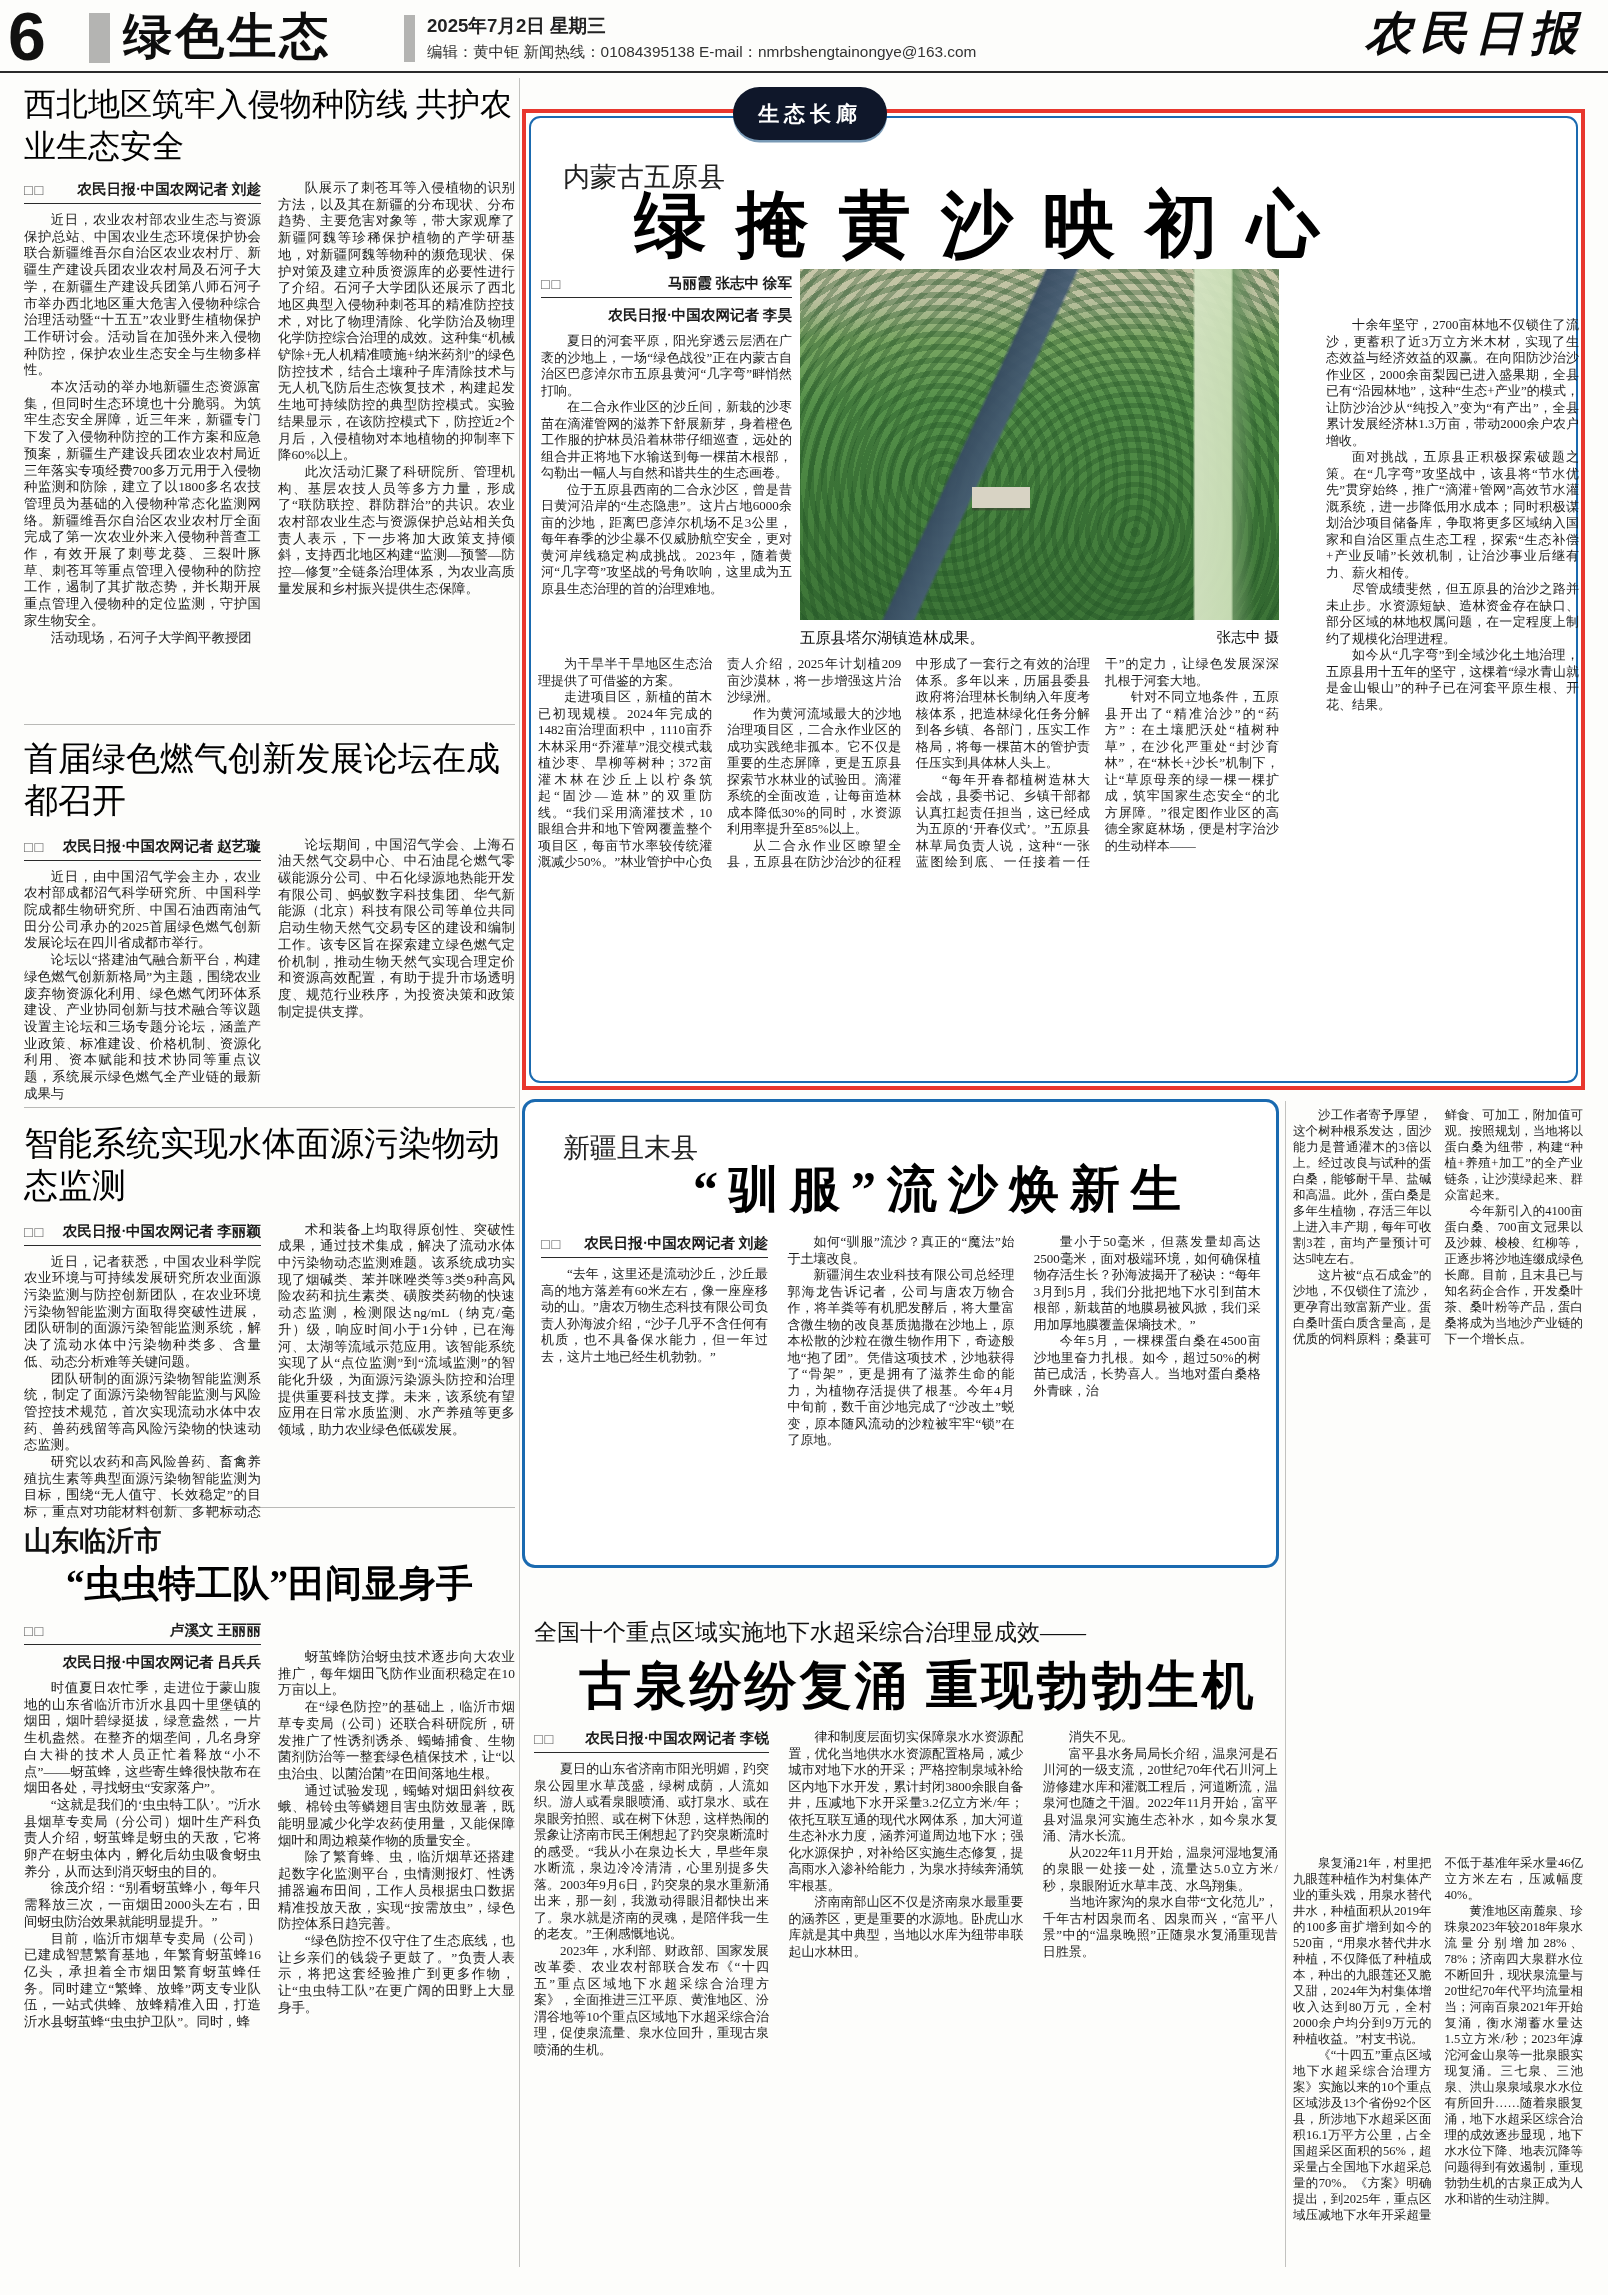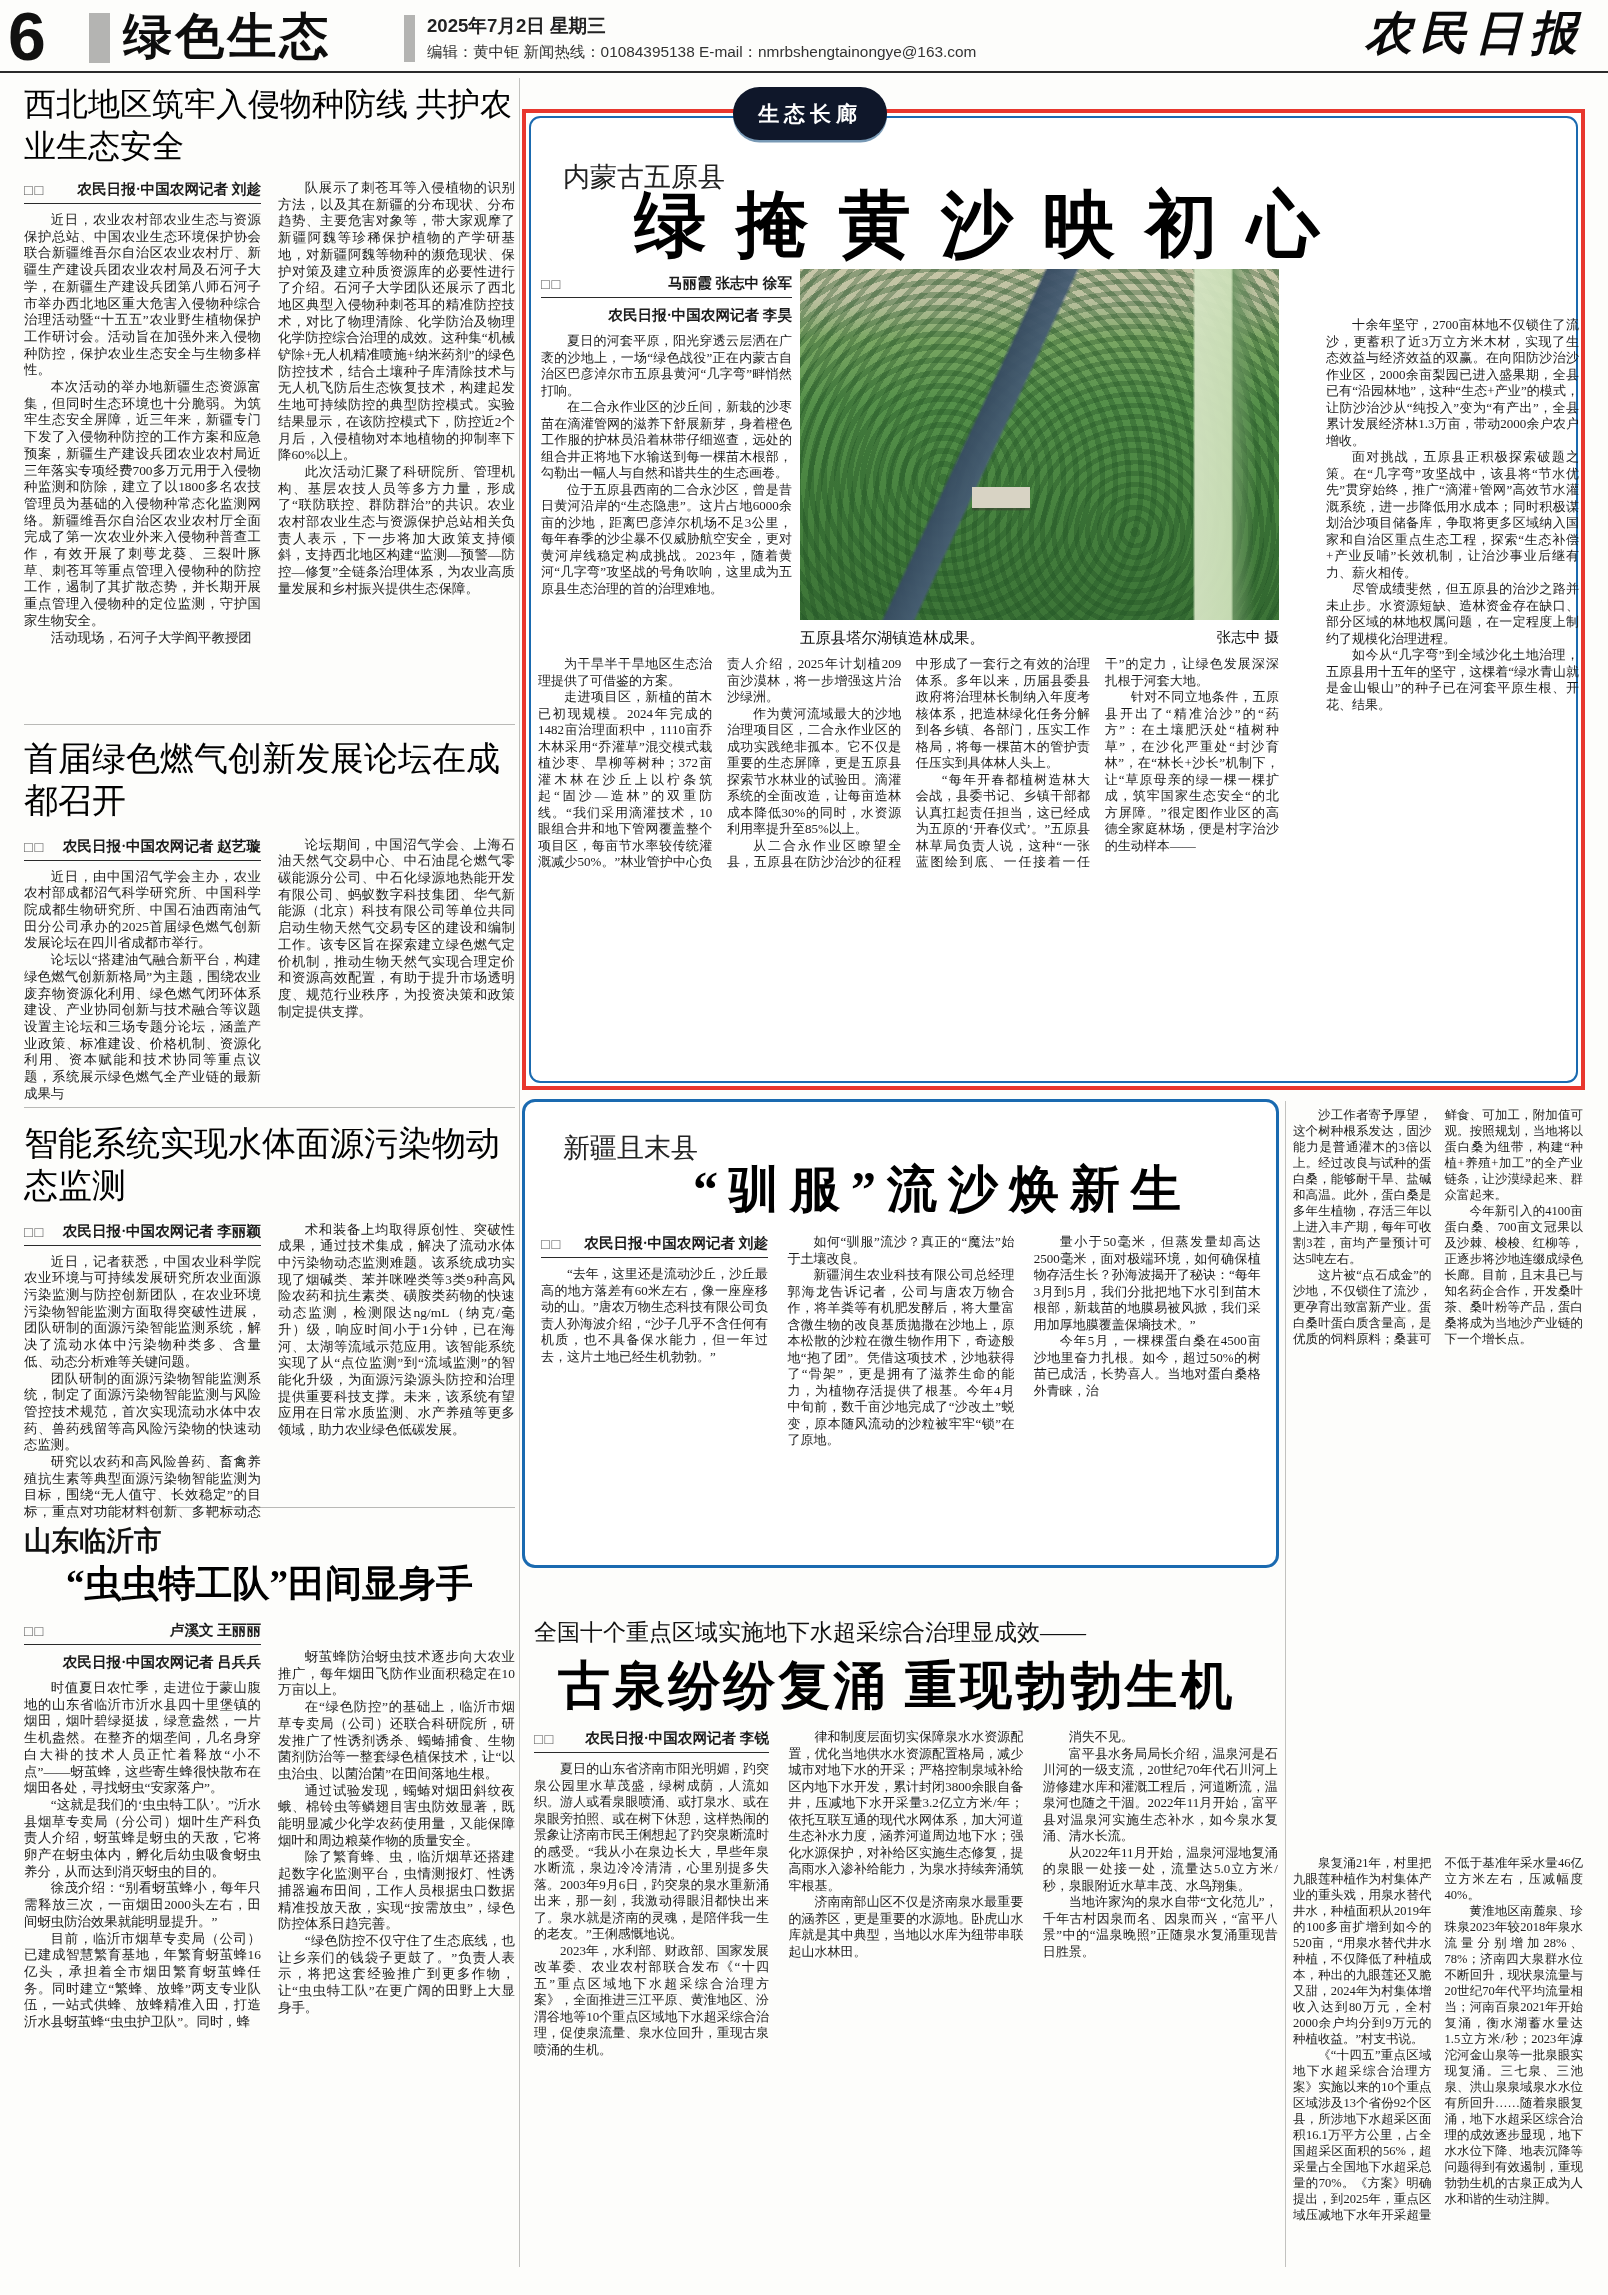--- a/index.html
+++ b/index.html
@@ -75,21 +75,21 @@
        font-size:50px;font-weight:900;letter-spacing:0.22em;color:#000;}
   .qiemo-cols{position:absolute;left:541px;top:1234px;width:722px;height:317px;display:flex;gap:19.4px;}
   .qiemo-cols .col3{width:227px;overflow:hidden;}
 
   
   .band2{position:absolute;left:1293px;width:290px;column-count:2;column-gap:13px;overflow:hidden;}
   .band2 p{margin:0;text-indent:2em;text-align:justify;font-size:12.5px;line-height:16px;}
 
   
   .springs-kicker{position:absolute;left:534px;top:1617px;font-size:23px;color:#111;}
-  .springs-headline{position:absolute;left:558px;top:1651px;width:720px;text-align:left;
+  .springs-headline{position:absolute;left:558px;top:1651px;width:720px;text-align:center;
        font-size:52px;font-weight:900;letter-spacing:0.06em;color:#000;}
   .springs-cols{position:absolute;left:534px;top:1729px;width:745px;height:537px;display:flex;gap:19.4px;}
   .springs-cols .col3{width:235px;overflow:hidden;}
 </style>
 </head>
 <body>
 
 <div class="page">
 
   <div class="pagenum">6</div>

